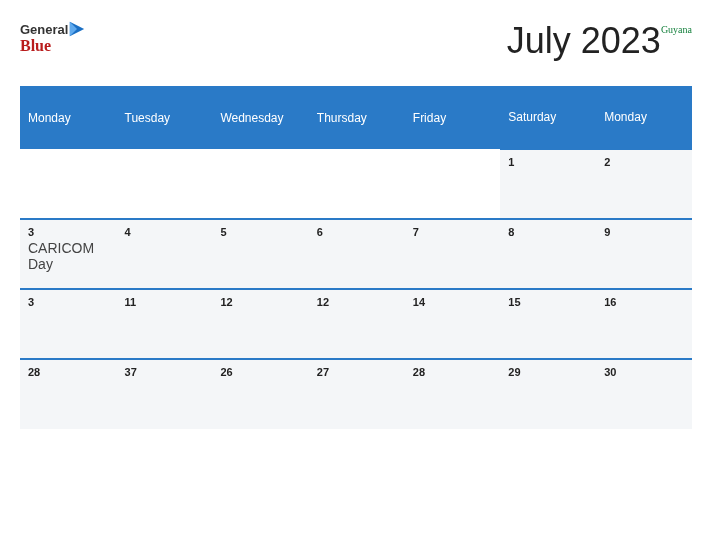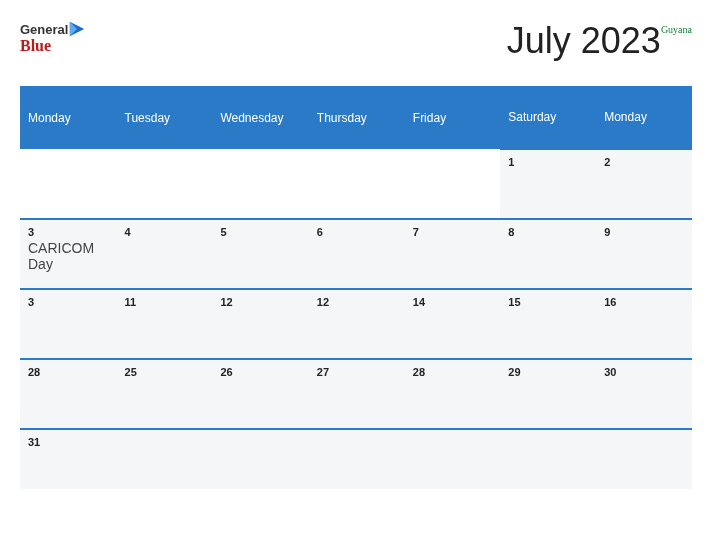--- a/index.html
+++ b/index.html
@@ -229,44 +229,33 @@
           </td>
           <td class="calendar-cell">
             <span class="day-number">16</span>
           </td>
         </tr>
         <tr class="cal-row">
           <td class="calendar-cell">
             <span class="day-number">28</span>
           </td>
           <td class="calendar-cell">
-            <span class="day-number">25</span>
+            <span class="day-number">37</span>
           </td>
           <td class="calendar-cell">
             <span class="day-number">26</span>
           </td>
           <td class="calendar-cell">
             <span class="day-number">27</span>
           </td>
           <td class="calendar-cell">
             <span class="day-number">28</span>
           </td>
           <td class="calendar-cell">
             <span class="day-number">29</span>
           </td>
           <td class="calendar-cell">
             <span class="day-number">30</span>
           </td>
-        </tr>
-        <tr class="cal-row">
-          <td class="calendar-cell last-row">
-            <span class="day-number">31</span>
-          </td>
-          <td class="calendar-cell last-row"></td>
-          <td class="calendar-cell last-row"></td>
-          <td class="calendar-cell last-row"></td>
-          <td class="calendar-cell last-row"></td>
-          <td class="calendar-cell last-row"></td>
-          <td class="calendar-cell last-row"></td>
         </tr>
       </tbody>
   </table>
 </div>
 
 </body></html>

